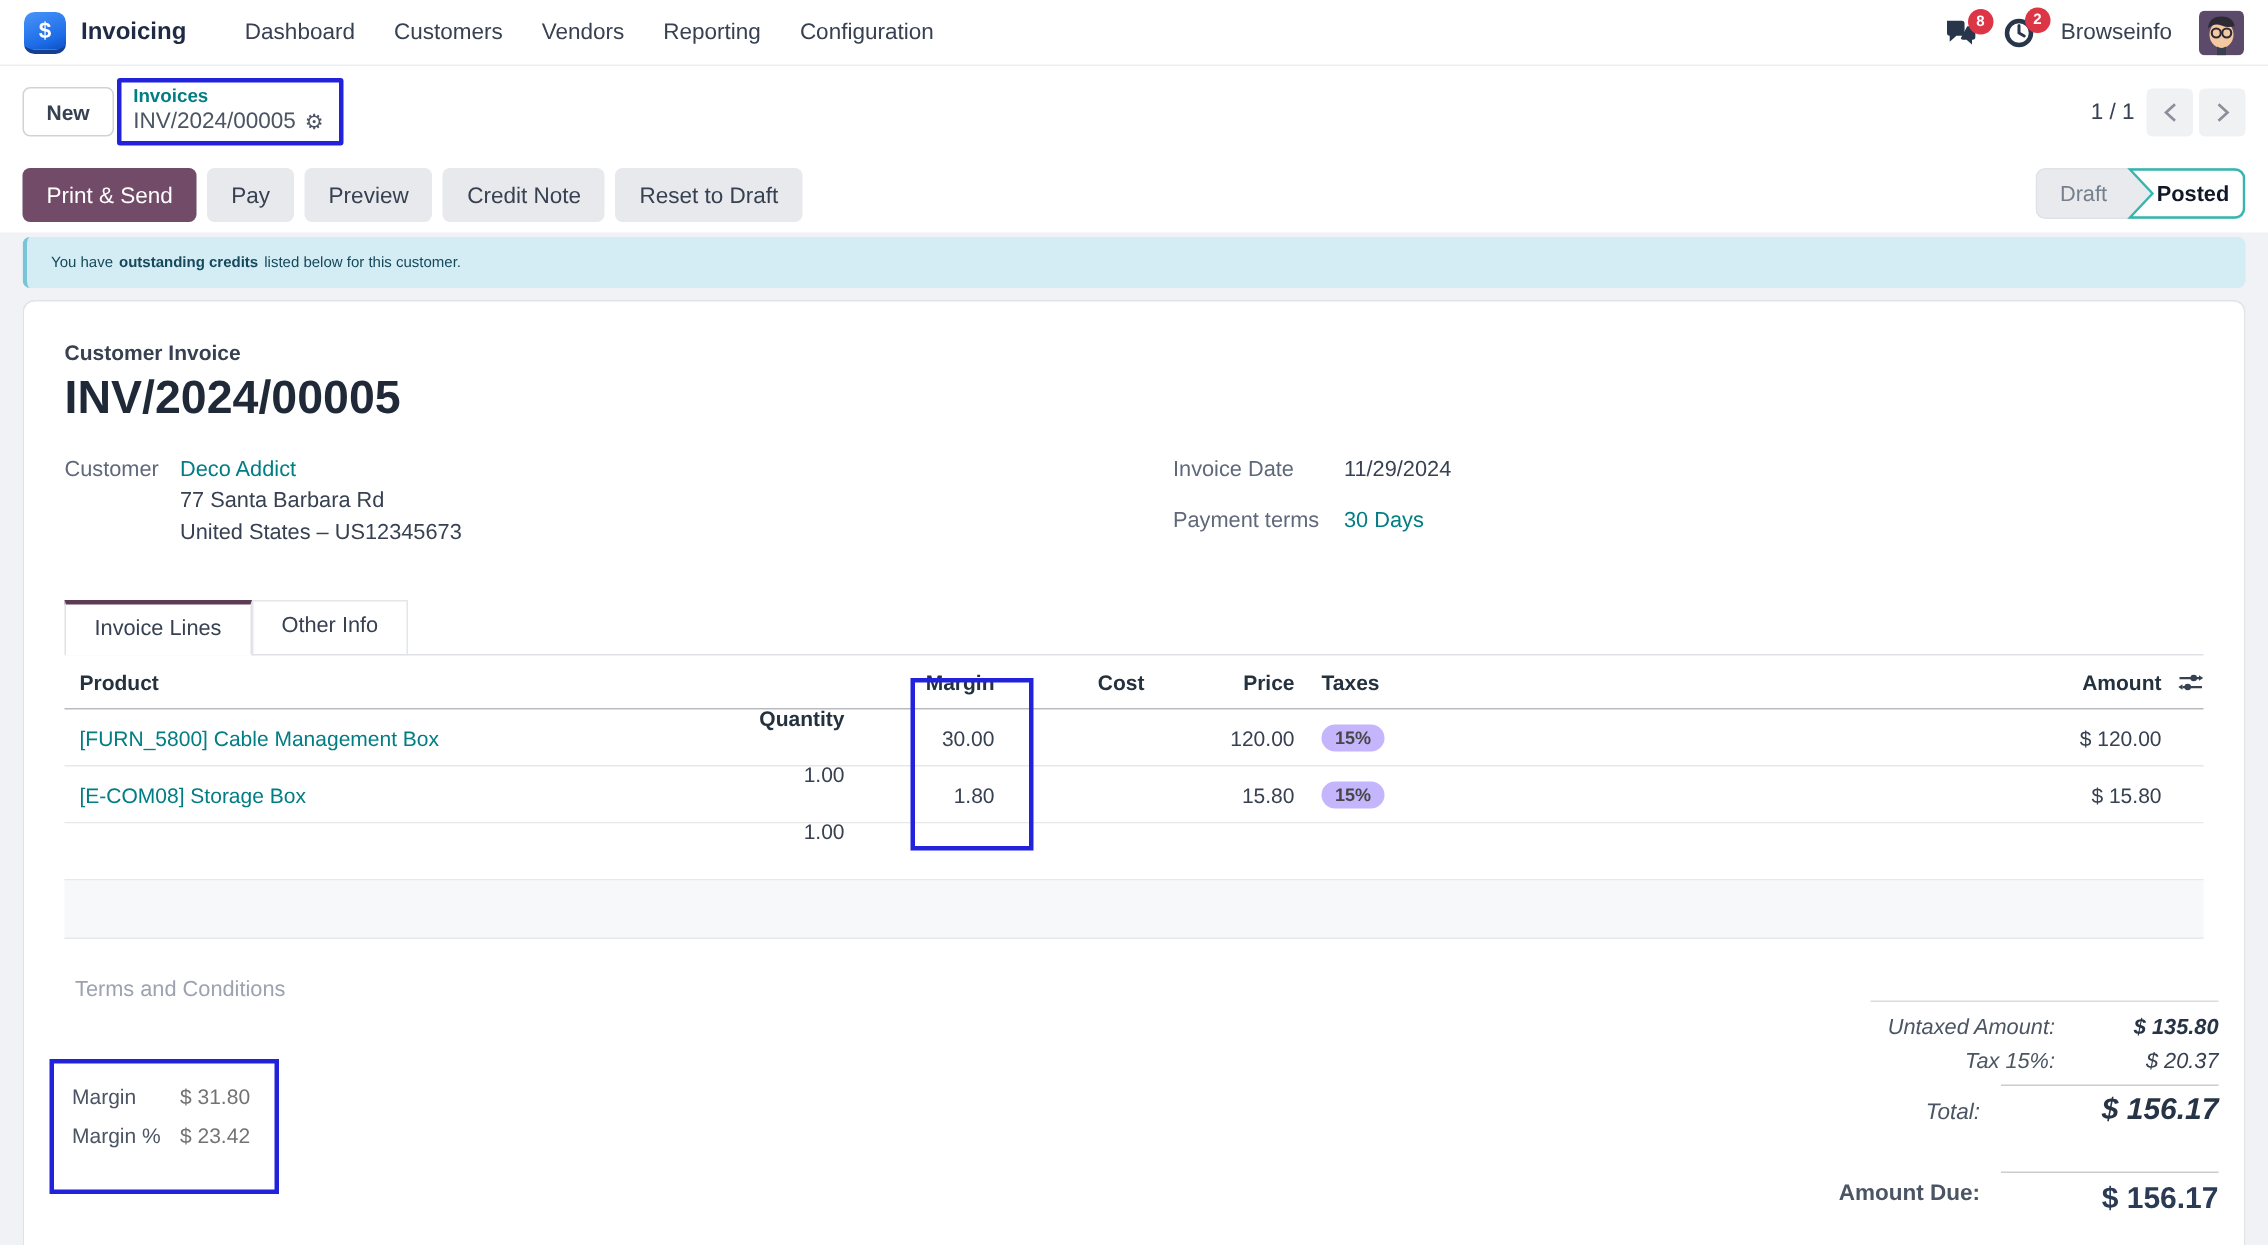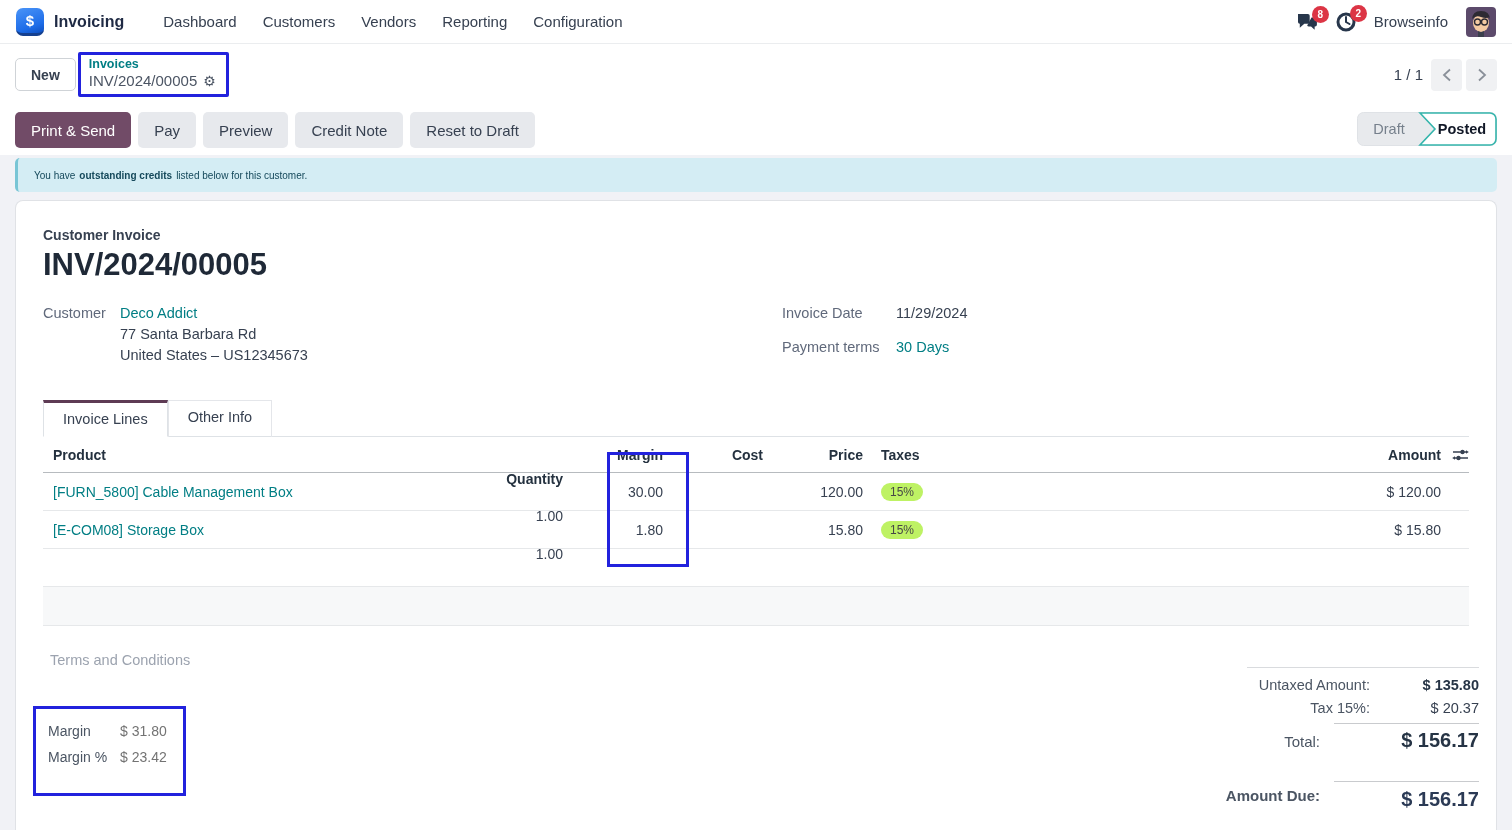--- a/index.html
+++ b/index.html
@@ -84,37 +84,37 @@
   .lrow { display:flex; align-items:center; height:38px; border-bottom:1px solid #e6e8ea; }
   .lrow.head { height:36px; border-bottom:1px solid #b7bbbf; font-weight:700; color:#24313f; }
   .c-product { width:420px; padding-left:10px; }
   .c-qty { width:100px; text-align:right;margin-top:48px; }
   .c-margin { width:100px; text-align:right; }
   .c-cost { width:100px; text-align:right; }
   .c-price { width:100px; text-align:right; }
   .c-taxes { width:220px; padding-left:18px; }
   .c-amount { flex:1; text-align:right; }
   .c-opt { width:28px; display:flex; justify-content:flex-end; }
-  .pill { display:inline-block; background:#bef264; color:#474747; font-size:12px;
-    font-weight:400; border-radius:10px; padding:2px 9px; }
+  .pill { display:inline-block; background:#c4b5fd; color:#474747; font-size:12px;
+    font-weight:700; border-radius:10px; padding:2px 9px; }
   .lrow.empty { background:#fff; }
   .lrow.grayband { background:#f7f8f9; height:39px; }
 
   
   .terms { margin-top:26px; margin-left:7px; color:#9ca3af; font-size:14.5px; cursor:text; }
 
   .margin-summary { position:absolute; left:17px; top:505px; width:153px;
     border:3px solid #2222dd; padding:10px 12px; background:#fff; }
   .msrow { display:flex; margin:4px 0 10px; }
   .msrow:last-child { margin-bottom:18px; }
   .mslabel { width:72px; color:#4b5563; font-size:14px; }
   .msval { color:#737373; font-size:14px; }
 
   .totals { position:absolute; top:466px; right:17px; width:232px;
-    border-top:1px solid #d9dbde; padding-top:9px; }
+    border-top:1px solid #d9dbde; padding-top:9px;font-style:italic; }
   .trow { display:flex; justify-content:flex-end; align-items:baseline; margin-bottom:7px; }
   .tlabel { color:#4b5563; font-size:14.5px; margin-right:14px; }
   .tval { width:95px; text-align:right; font-size:14.5px; color:#374151; }
   .tval.bold { font-weight:700; color:#263445; }
   .trow.total .tlabel { font-size:15px; }
   .trow.total .tval { width:145px; border-top:1px solid #c9cbce; padding-top:5px;
     font-size:20px; font-weight:700; color:#263445; }
 
   .amount-due { position:absolute; top:580px; right:17px; display:flex; align-items:flex-end; }
   .adlabel { color:#4b5563; font-size:15px; font-weight:600; margin-right:14px; margin-bottom:7px; }

